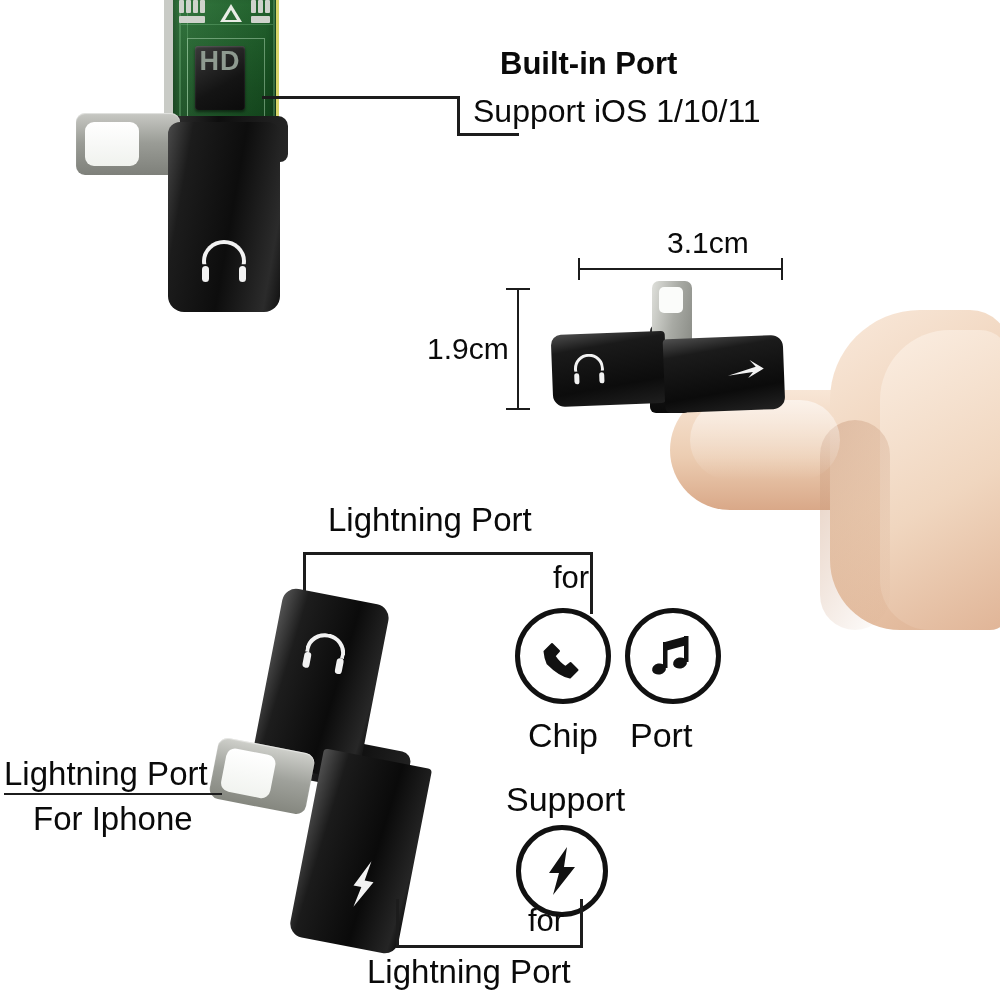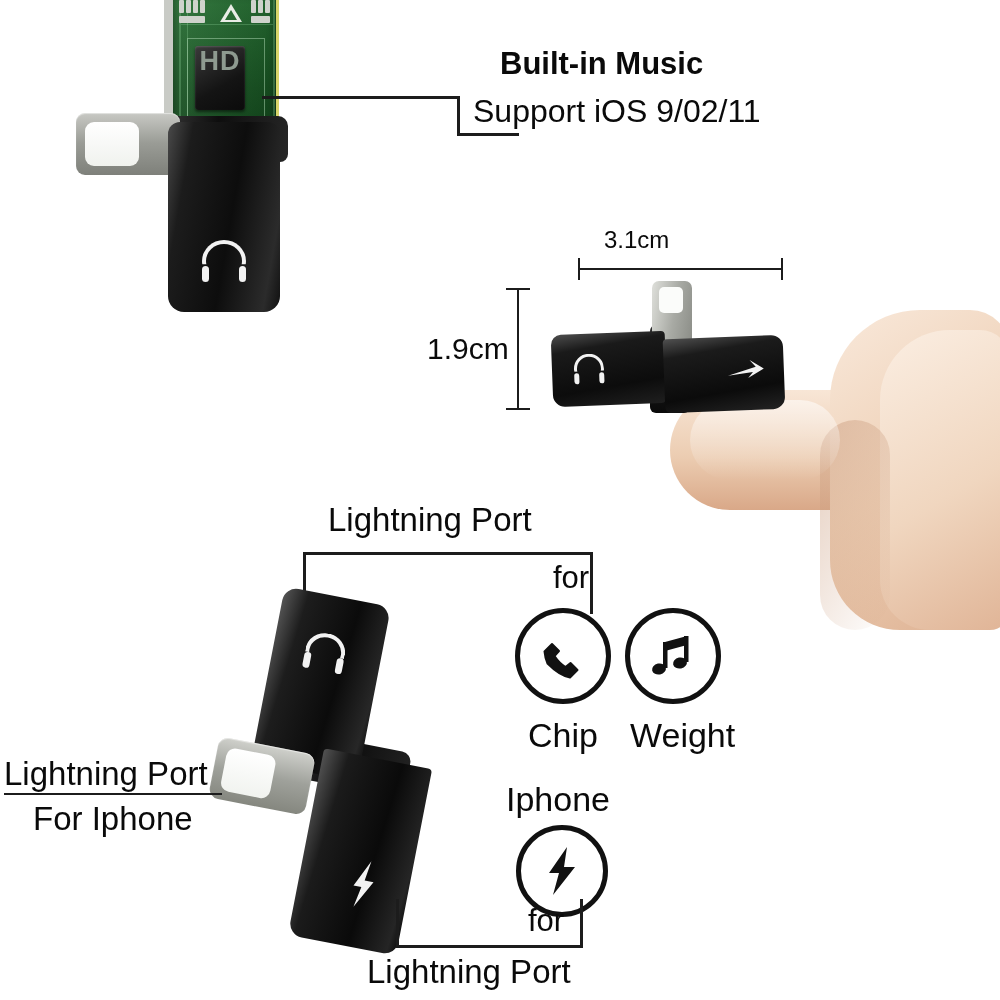--- a/index.html
+++ b/index.html
@@ -232,22 +232,22 @@
           <div class="ear-l"></div>
           <div class="ear-r"></div>
       </div>
     </div>
   </div>
 
   <div class="hline" style="left:262px; top:96px; width:198px;"></div>
   <div class="vline" style="left:457px; top:96px; height:40px;"></div>
   <div class="hline" style="left:457px; top:133px; width:62px;"></div>
 
-  <div class="txt bold" style="left:500px; top:48px; font-size:31px;">Built-in Music</div>
-  <div class="txt" style="left:473px; top:95px; font-size:32px;">Support iOS 9/02/11</div>
+  <div class="txt bold" style="left:500px; top:48px; font-size:31px;">Built-in Port</div>
+  <div class="txt" style="left:473px; top:95px; font-size:32px;">Support iOS 1/10/11</div>
 
   <div id="mid-adapter">
     <div class="mid-collar"></div>
     <div class="mid-plug"></div>
     <div class="mid-left">
       <div class="hp" style="left:22px; top:20px; width:30px; height:30px;">
         <div class="arc" style="border-width:3px;"></div>
         <div class="ear-l" style="width:5px;height:11px;"></div>
         <div class="ear-r" style="width:5px;height:11px;"></div>
       </div>
@@ -255,21 +255,21 @@
     <div class="mid-right">
       <svg class="bolt-glyph" style="left:62px; top:22px;" width="40" height="26" viewBox="0 0 40 26">
         <path d="M2 17 L30 9 L24 2 L38 11 L22 20 L27 14 Z" fill="#f2f2f2"></path>
       </svg>
     </div>
   </div>
 
   <div class="hline" style="left:578px; top:268px; width:205px; height:2px;"></div>
   <div class="vline" style="left:578px; top:258px; height:22px; width:2px;"></div>
   <div class="vline" style="left:781px; top:258px; height:22px; width:2px;"></div>
-  <div class="txt" style="left:604px; top:228px; font-size:24px;">3.1cm</div>
+  <div class="txt" style="left:667px; top:228px; font-size:30px;">3.1cm</div>
 
   <div class="vline" style="left:517px; top:288px; height:122px; width:2px;"></div>
   <div class="hline" style="left:506px; top:288px; width:24px; height:2px;"></div>
   <div class="hline" style="left:506px; top:408px; width:24px; height:2px;"></div>
   <div class="txt" style="left:427px; top:334px; font-size:30px;">1.9cm</div>
 
 
   <div class="hline" style="left:303px; top:552px; width:290px;"></div>
   <div class="vline" style="left:303px; top:552px; height:62px;"></div>
   <div class="vline" style="left:590px; top:552px; height:62px;"></div>
@@ -310,23 +310,23 @@
 
   <div class="feat-circle" style="left:625px; top:608px; width:96px; height:96px;">
     <svg width="56" height="56" viewBox="0 0 56 56">
       <path d="M20 14 L42 8 L42 17 L20 23 Z" fill="#111"></path>
       <rect x="18" y="14" width="4.5" height="26" fill="#111"></rect>
       <rect x="39" y="8" width="4.5" height="26" fill="#111"></rect>
       <ellipse cx="14" cy="41" rx="7" ry="5.5" fill="#111" transform="rotate(-12 14 41)"></ellipse>
       <ellipse cx="35" cy="35" rx="7" ry="5.5" fill="#111" transform="rotate(-12 35 35)"></ellipse>
     </svg>
   </div>
-  <div class="txt" style="left:630px; top:718px; font-size:34px;">Weight</div>
-
-  <div class="txt" style="left:506px; top:782px; font-size:34px;">Iphone</div>
+  <div class="txt" style="left:630px; top:718px; font-size:34px;">Port</div>
+
+  <div class="txt" style="left:506px; top:782px; font-size:34px;">Support</div>
   <div class="feat-circle" style="left:516px; top:825px; width:92px; height:92px;">
     <svg width="48" height="56" viewBox="0 0 48 56">
       <path d="M29 4 L11 30 L21 30 L15 52 L37 24 L26 24 Z" fill="#111"></path>
     </svg>
   </div>
 
   <div class="hline" style="left:396px; top:945px; width:187px;"></div>
   <div class="vline" style="left:396px; top:899px; height:49px;"></div>
   <div class="vline" style="left:580px; top:899px; height:49px;"></div>
 

